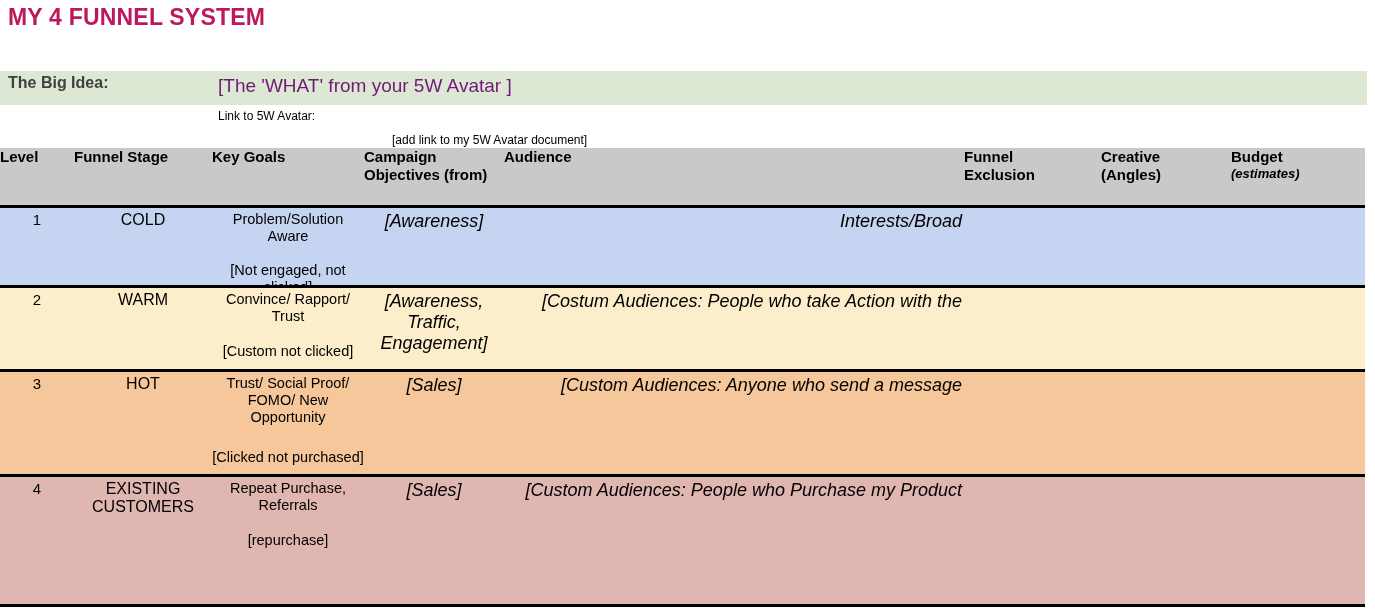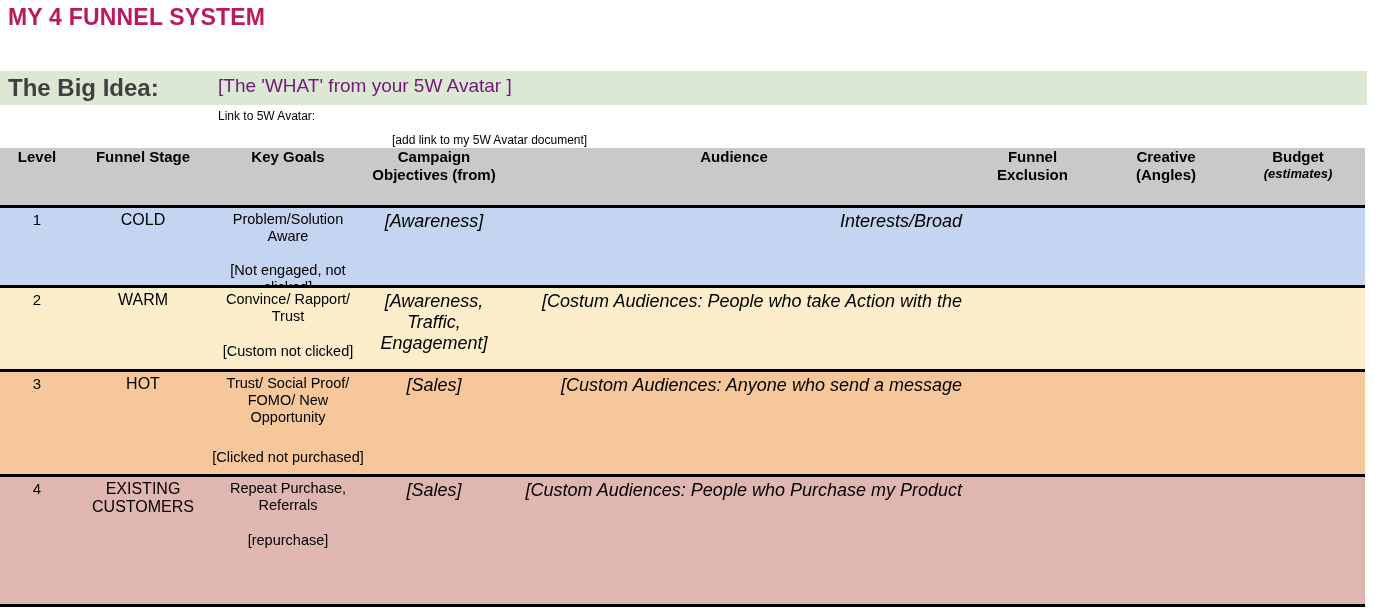--- a/index.html
+++ b/index.html
@@ -34,21 +34,21 @@
     left: 0;
     top: 71px;
     width: 1367px;
     height: 34px;
     background: #dce8d4;
   }
   #bigidea-label {
     position: absolute;
     left: 8px;
     top: 74px;
-    font-size: 24px;
+    font-size: 16px;
     font-weight: bold;
     color: #404040;
     white-space: nowrap;
   }
   #bigidea-value {
     position: absolute;
     left: 218px;
     top: 75px;
     font-size: 19px;
     font-weight: normal;
@@ -89,21 +89,21 @@
     vertical-align: top;
     overflow: hidden;
   }
 
   
   .hdr-row { background: #c9c9c9; height: 58px; }
   .hdr-cell {
     background: #c9c9c9;
     font-size: 15px;
     font-weight: bold;
-    text-align: center;
+    text-align: left;
     vertical-align: bottom;
     padding-bottom: 3px;
     line-height: 1.22;
     border-bottom: 3px solid #000000;
   }
   .hdr-cell .sub {
     font-weight: bold;
     font-style: italic;
     font-size: 13px;
     display: block;

